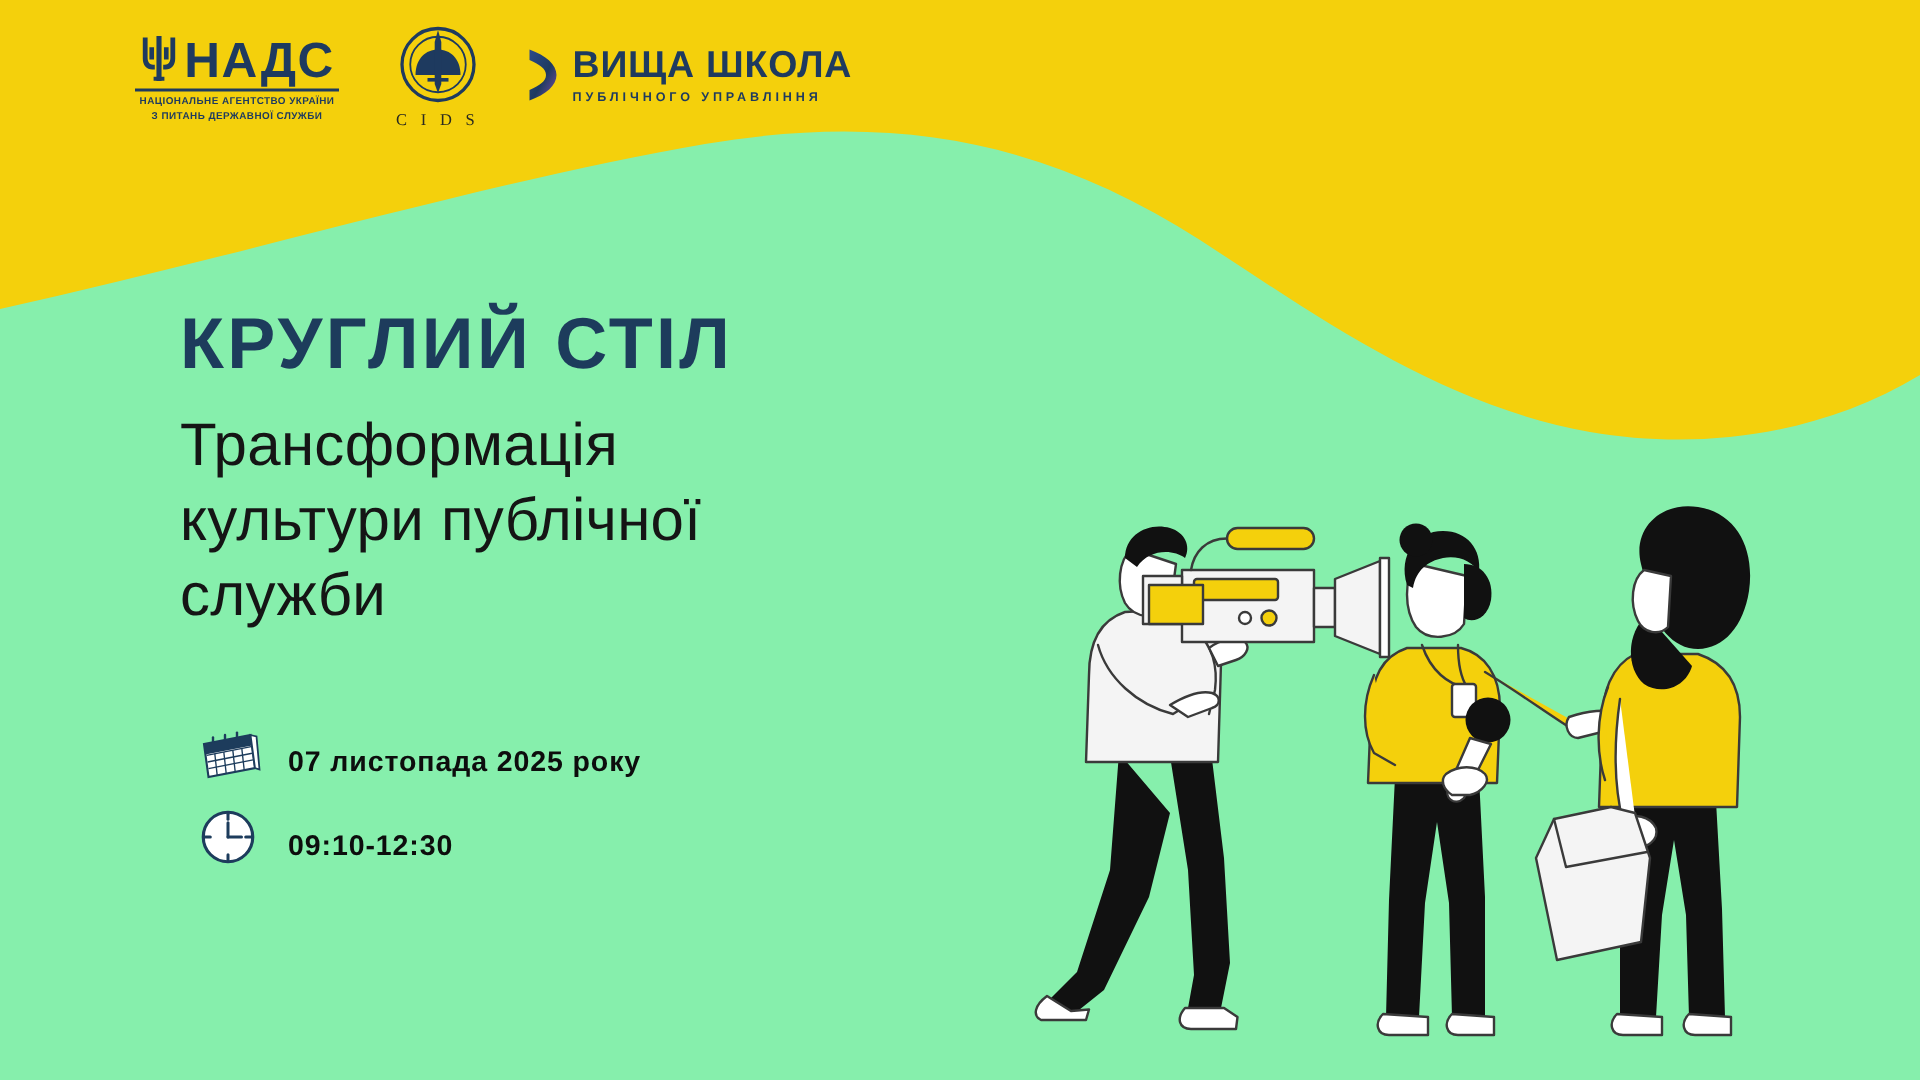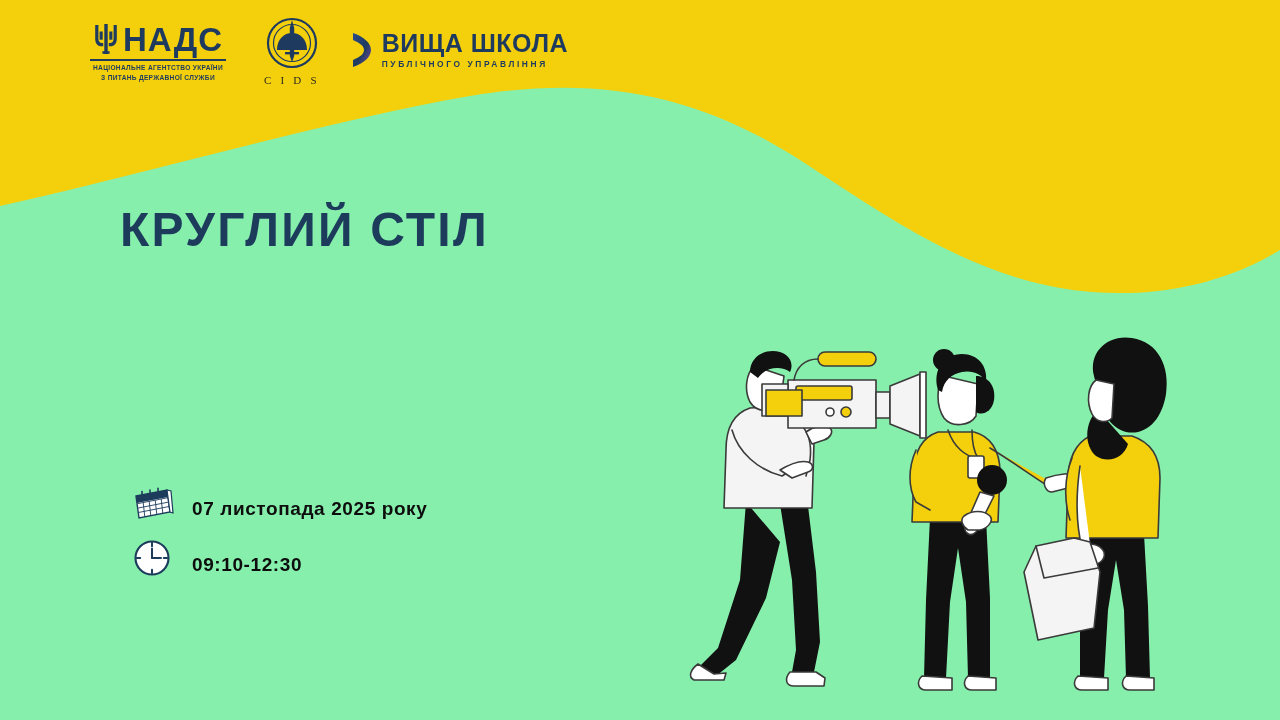--- a/index.html
+++ b/index.html
@@ -248,20 +248,23 @@
       </svg>
       <div class="vsh-text">
         <span class="vsh-main">ВИЩА ШКОЛА</span>
         <span class="vsh-sub">ПУБЛІЧНОГО УПРАВЛІННЯ</span>
       </div>
     </div>
   </div>
 
   <div id="text-col">
     <h1 id="headline">КРУГЛИЙ СТІЛ</h1>
+    <p id="subhead">Трансформація
+культури публічної
+служби</p>
   </div>
 
   <div id="details">
 
     <div class="detail-row">
       <span class="detail-icon">
         <svg width="46" height="40" viewBox="0 0 46 40">
           <path d="M7 14 L38 8 L41 30 L10 36 Z" fill="#ffffff" stroke="#1d3c5c" stroke-width="1.4"></path>
           <path d="M7 14 L38 8 L39 15 L8 21 Z" fill="#1d3c5c"></path>
           <g stroke="#1d3c5c" stroke-width="0.9" fill="none">

